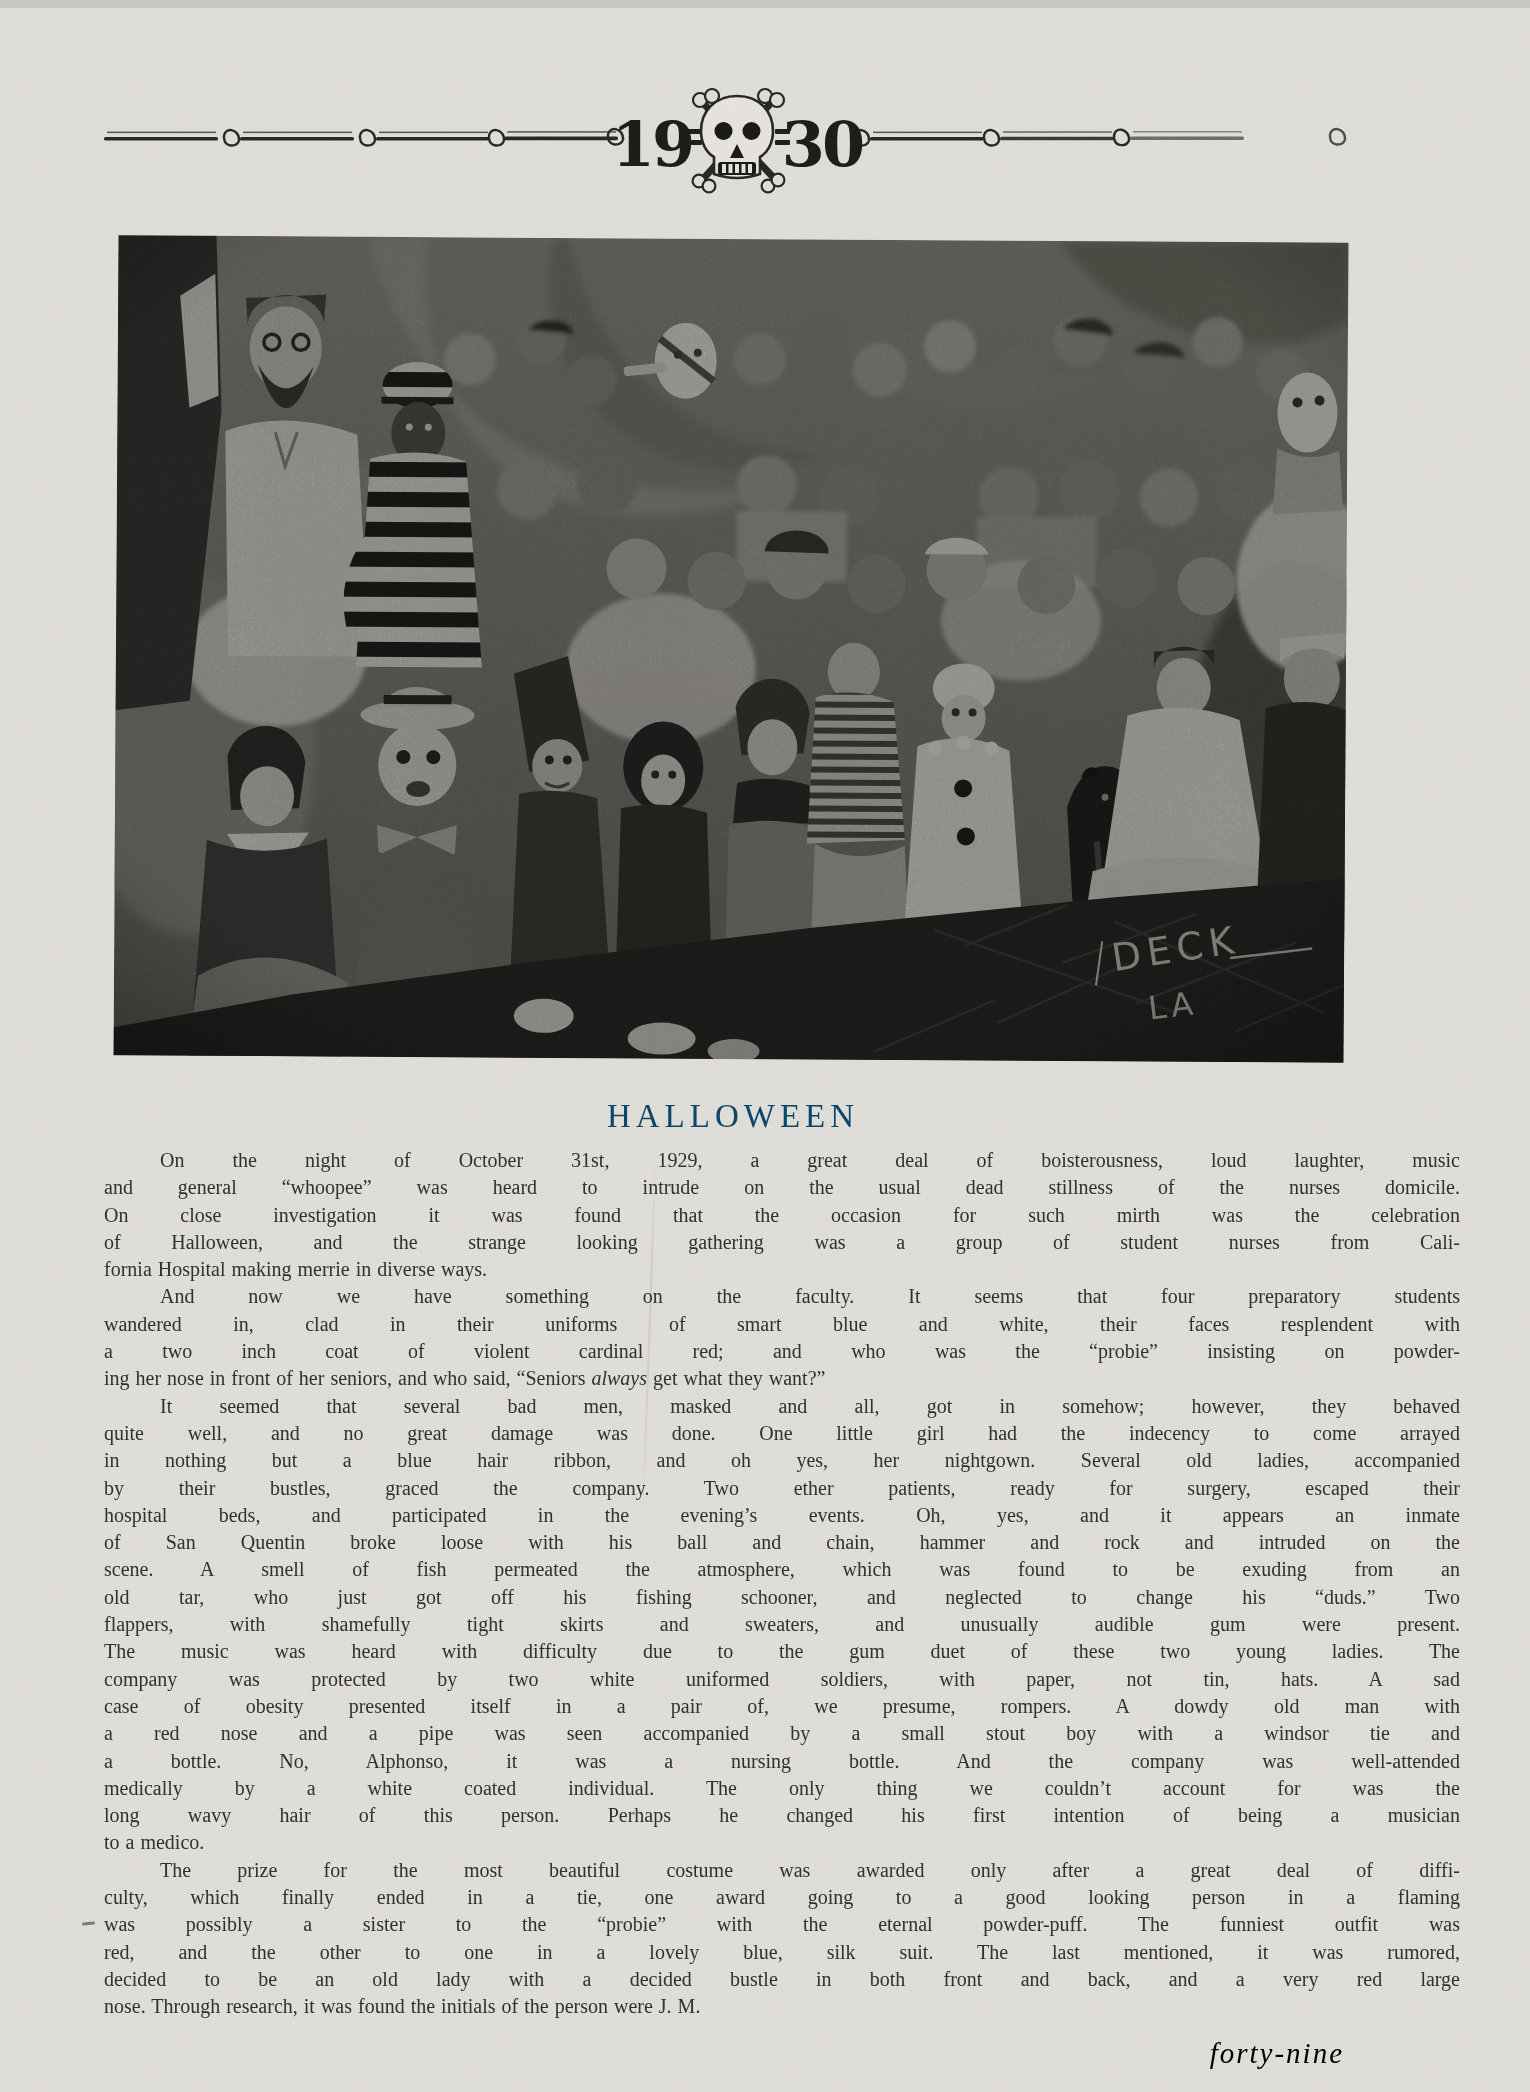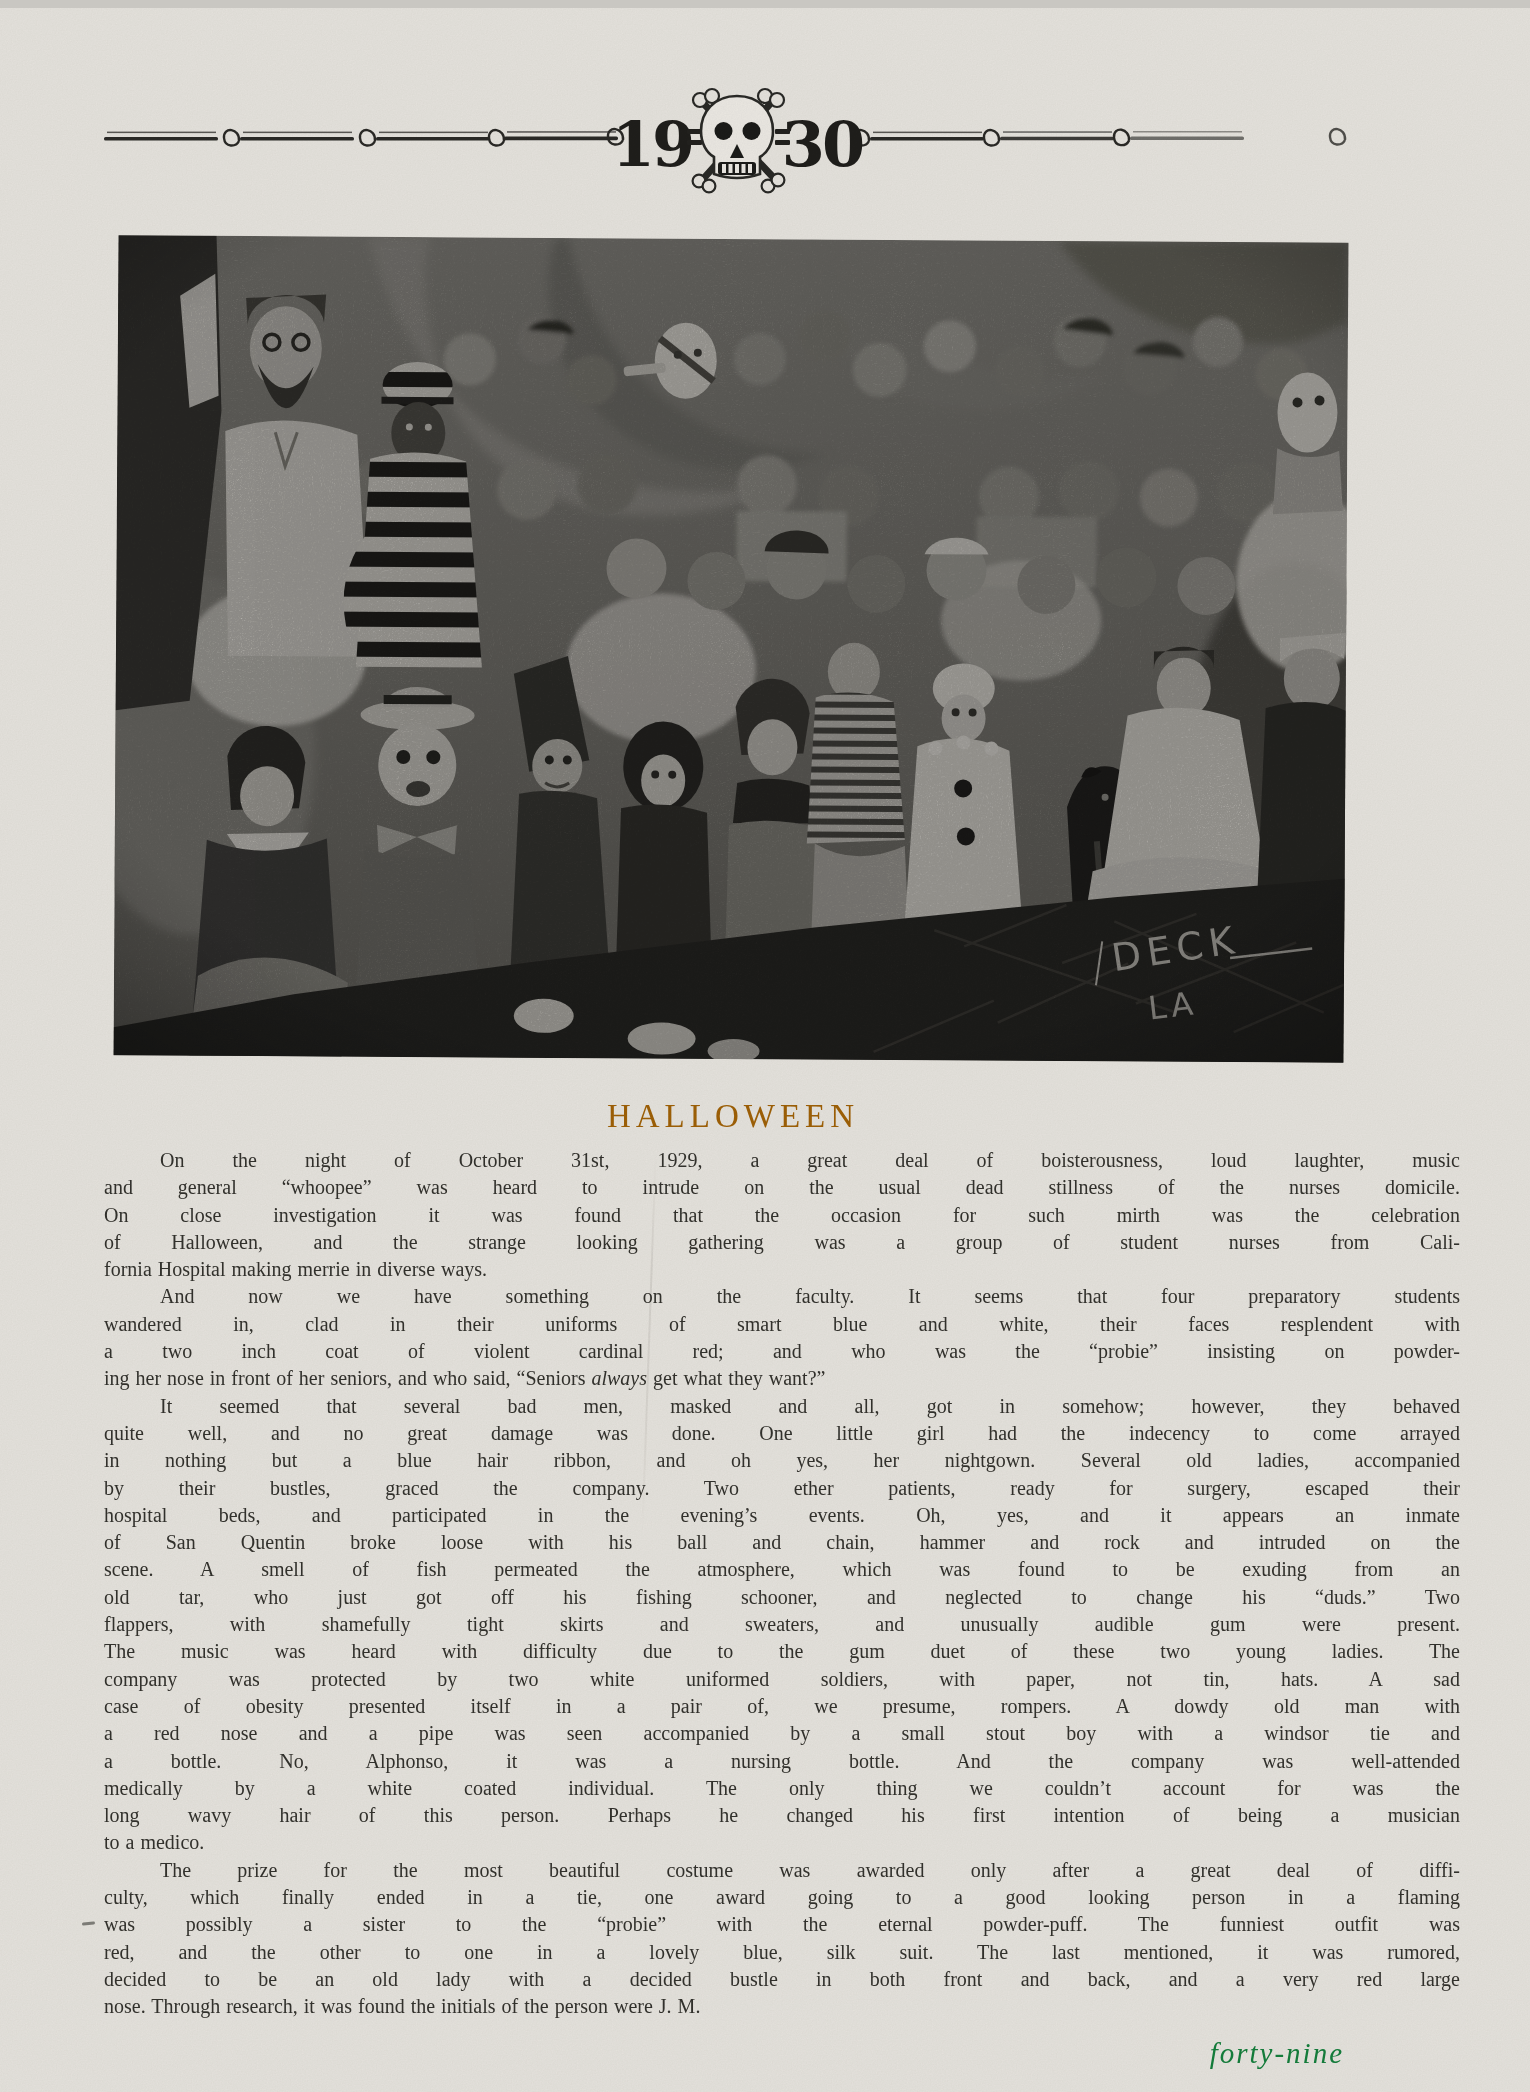--- a/index.html
+++ b/index.html
@@ -13,35 +13,35 @@
   
   .photo {
     position:absolute; left:116px; top:231px; width:1230px; height:820px;
     transform:rotate(0.35deg);
   }
   .photo svg { display:block; width:100%; height:100%; }
   
   .title {
     position:absolute; left:118px; top:1090px; width:1230px;
     text-align:center; font-size:33px; letter-spacing:5px;
-    color:#a16207; font-weight:400;
+    color:#0c4a6e; font-weight:400;
   }
   
   .article {
     position:absolute; left:104px; top:1139px; width:1356px;
     font-size:20px; line-height:27.3px; color:#34332e;
   }
   .tline { text-align:justify; text-align-last:justify; height:27.3px; word-spacing:1px; }
   .tline.plast { text-align-last:left; }
   .tline.first { text-indent:56px; }
   .tline i { font-style:italic; }
   
   .pagenum {
     position:absolute; right:186px; top:2029px;
-    font-style:italic; font-size:29px; letter-spacing:2px; color:#15803d;
+    font-style:italic; font-size:29px; letter-spacing:2px; color:#000000;
   }
   
   .margin-dash {
     position:absolute; left:82px; top:1914px; width:13px; height:3px;
     background:#4a4945; opacity:.65; transform:rotate(-6deg); border-radius:2px;
   }
   .crease {
     position:absolute; left:648px; top:1145px; width:2px; height:380px;
     background:linear-gradient(#0000, rgba(60,58,52,.10) 30%, rgba(60,58,52,.08) 70%, #0000);
     transform:rotate(2deg); pointer-events:none;

